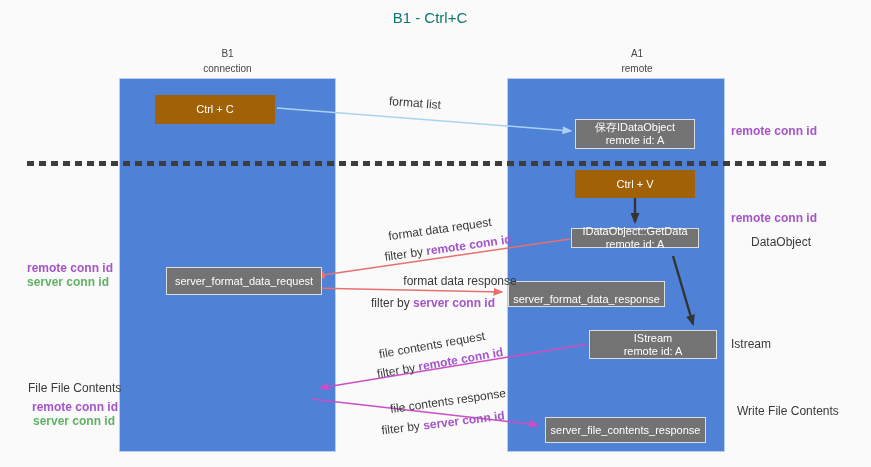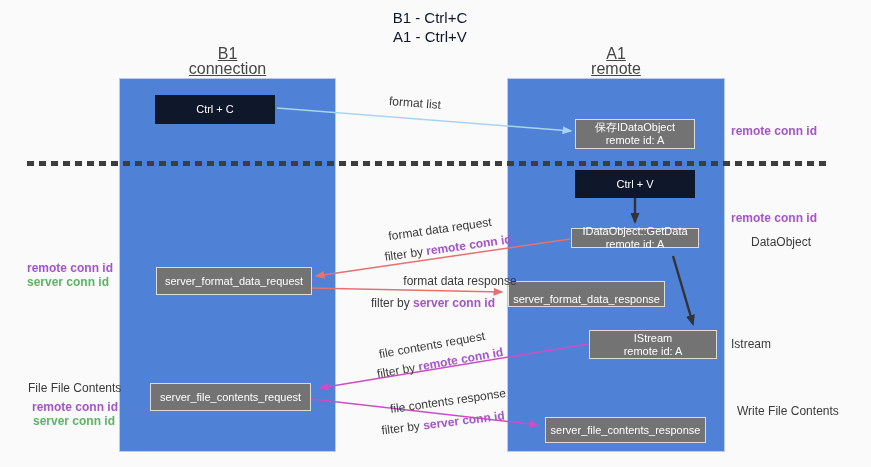--- a/index.html
+++ b/index.html
@@ -6,49 +6,48 @@
   .canvas {
     position:relative; width:871px; height:467px;
     background:#fafafa; overflow:hidden;
     font-family:"Liberation Sans", sans-serif;
     color:#3a3a3a;
   }
   .abs { position:absolute; }
   .lane { position:absolute; background:#4f81d6; border:1px solid #b9cbee; box-sizing:border-box; }
   .lane-left  { left:119px; top:78px; width:217px; height:374px; }
   .lane-right { left:507px; top:78px; width:218px; height:374px; }
-  .title { left:330px; top:8px; width:200px; text-align:center; font-size:15px; line-height:19px; color:#0f172a; }
-  .lane-head { top:46px; text-align:center; font-size:16px; line-height:15px; color:#464646;text-decoration:underline; }
+  .title { left:330px; top:8px; width:200px; text-align:center; font-size:15px; line-height:19px; color:#0f766e; }
+  .lane-head { top:46px; text-align:center; font-size:10px; line-height:15px; color:#464646; }
   .lh-left { left:119px; width:217px; }
-  .lh-right{ left:507px; width:218px; }
+  .lh-right{ left:528px; width:218px; }
   .divider {
     left:27px; top:161px; width:804px; height:5px;
     background:repeating-linear-gradient(90deg,#3d3d3d 0 7px,rgba(0,0,0,0) 7px 12px);
   }
   .box {
     position:absolute; display:flex; flex-direction:column; align-items:center; justify-content:center;
     color:#fff; font-size:11px; line-height:13px; text-align:center; box-sizing:border-box;
   }
-  .green  { background:#0f172a; }
+  .green  { background:#a16207; }
   .orange { background:#737373; border:1px solid rgba(255,255,255,0.75); }
   .lbl { position:absolute; font-size:12px; white-space:nowrap; }
   .dark   { color:#3a3a3a; }
   .purple { color:#a455c8; font-weight:bold; }
   .greent { color:#5eb364; font-weight:bold; }
   .ctr { text-align:center; }
   svg.arrows { position:absolute; left:0; top:0; pointer-events:none; }
 </style>
 </head>
 <body>
 
 <div class="canvas">
 
   <div class="abs title">
     <div>B1 - Ctrl+C</div>
-    <div>A1 - Ctrl+V</div>
   </div>
 
   <div class="abs lane-head lh-left">
     <div>B1</div>
     <div>connection</div>
   </div>
   <div class="abs lane-head lh-right">
     <div>A1</div>
     <div>remote</div>
   </div>
@@ -93,36 +92,33 @@
 
   <div class="box green" style="left:575px; top:170px; width:120px; height:28px;">
     <span>Ctrl + V</span>
   </div>
 
   <div class="box orange" style="left:571px; top:228px; width:128px; height:20px;">
     <span>IDataObject::GetData</span>
     <span>remote id: A</span>
   </div>
 
-  <div class="box orange" style="left:156px; top:267px; width:156px; height:28px;">
+  <div class="box orange" style="left:166px; top:267px; width:156px; height:28px;">
     <span>server_format_data_request</span>
   </div>
 
   <div class="box orange" style="left:508px; top:281px; width:157px; height:26px;justify-content:flex-end;">
     <span>server_format_data_response</span>
   </div>
 
   <div class="box orange" style="left:589px; top:330px; width:128px; height:29px;">
     <span>IStream</span>
     <span>remote id: A</span>
   </div>
 
-  <div class="box orange" style="left:150px; top:383px; width:161px; height:28px;">
-    <span>server_file_contents_request</span>
-  </div>
 
   <div class="box orange" style="left:545px; top:417px; width:161px; height:26px;">
     <span>server_file_contents_response</span>
   </div>
 
   <div class="lbl dark ctr" style="left:355px; top:96px; width:120px; transform:rotate(4.5deg);">format list</div>
 
   <div class="lbl dark ctr" style="left:380px; top:222px; width:120px; transform:rotate(-8deg);">format data request</div>
   <div class="lbl ctr" style="left:378px; top:241px; width:140px; transform:rotate(-8deg);"><span class="dark">filter by</span> <span class="purple">remote conn id</span></div>
 

